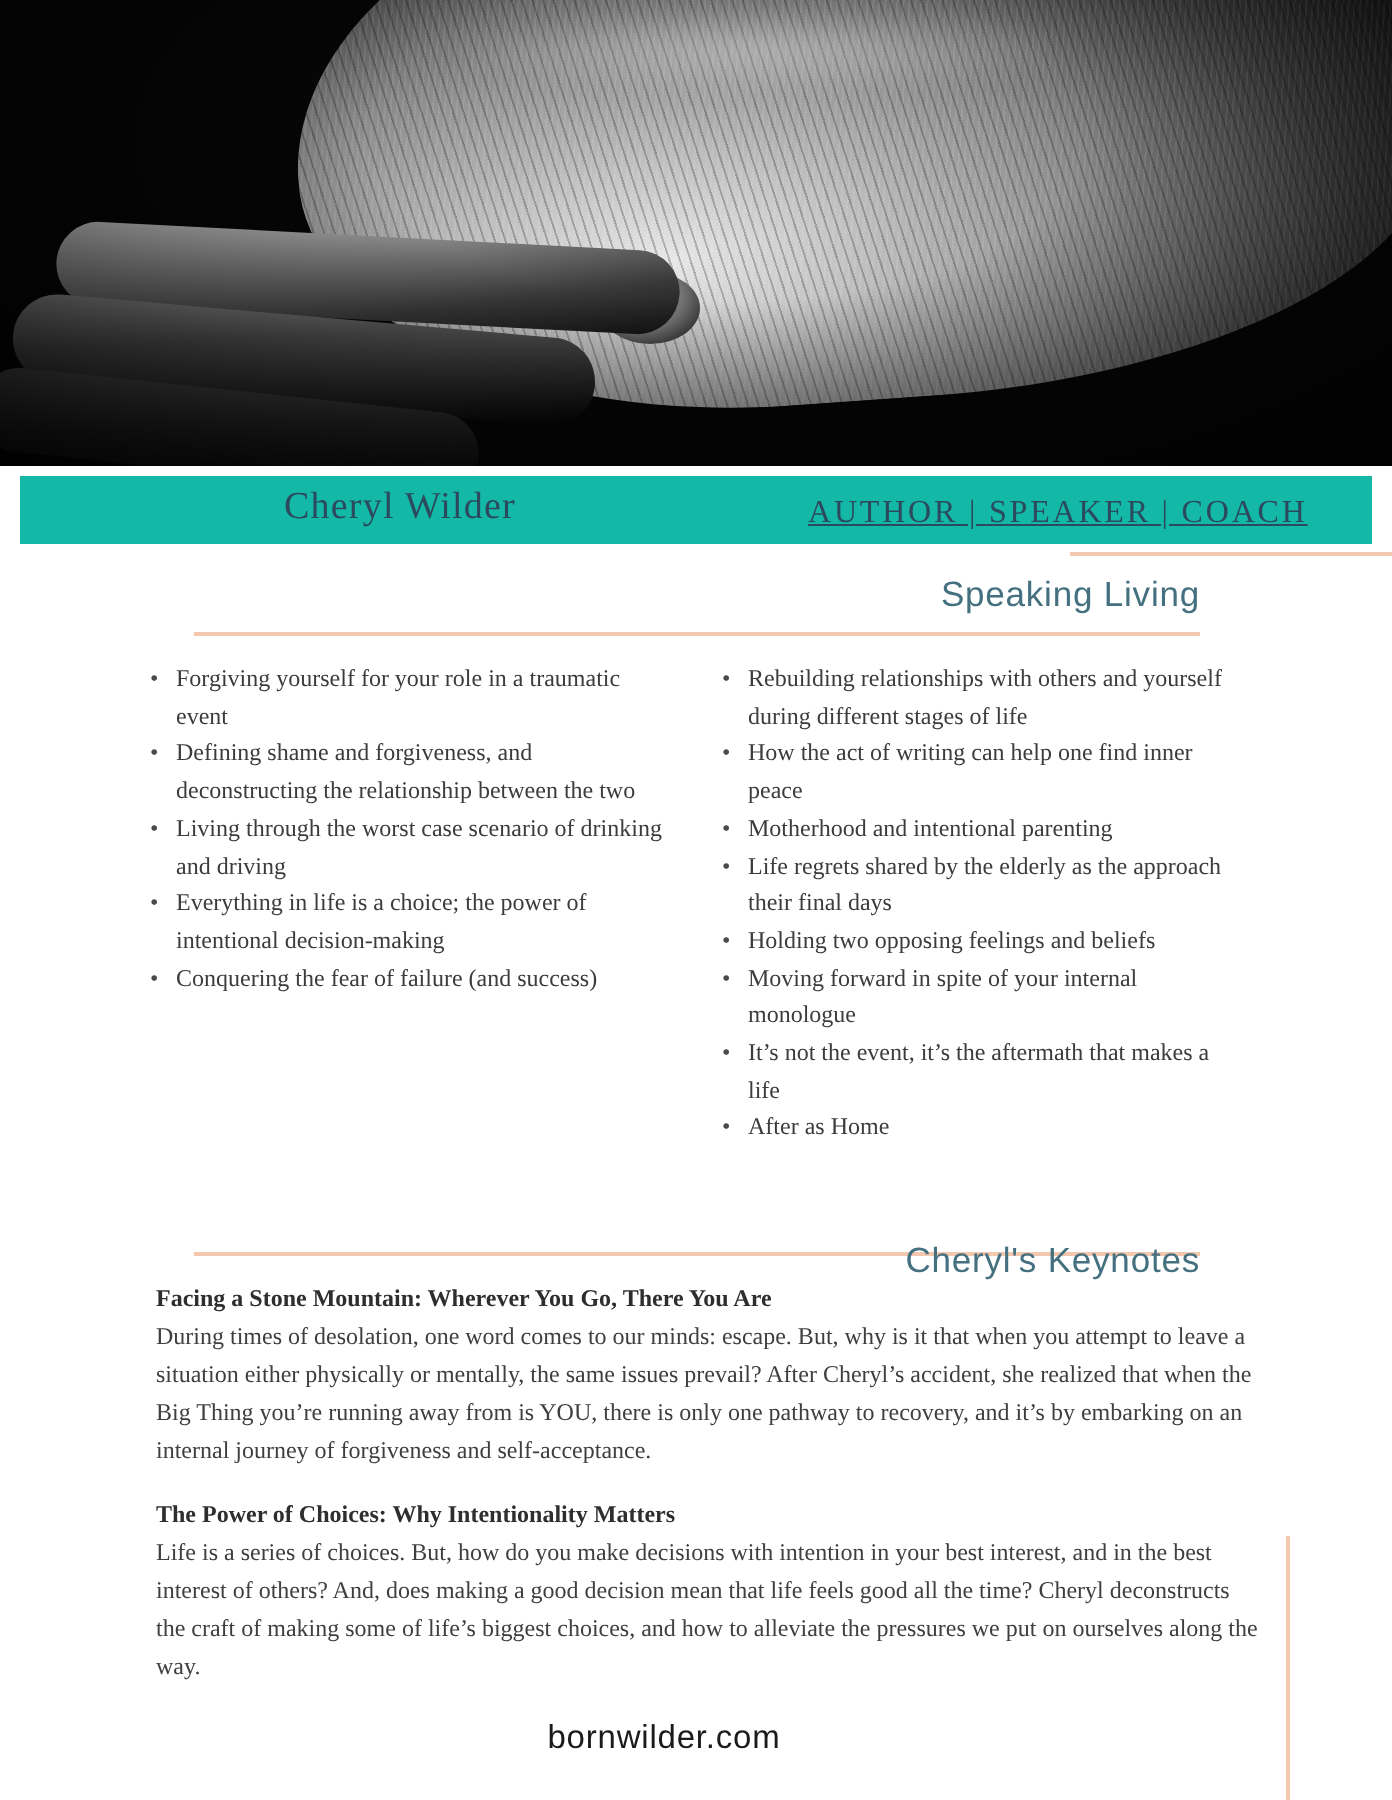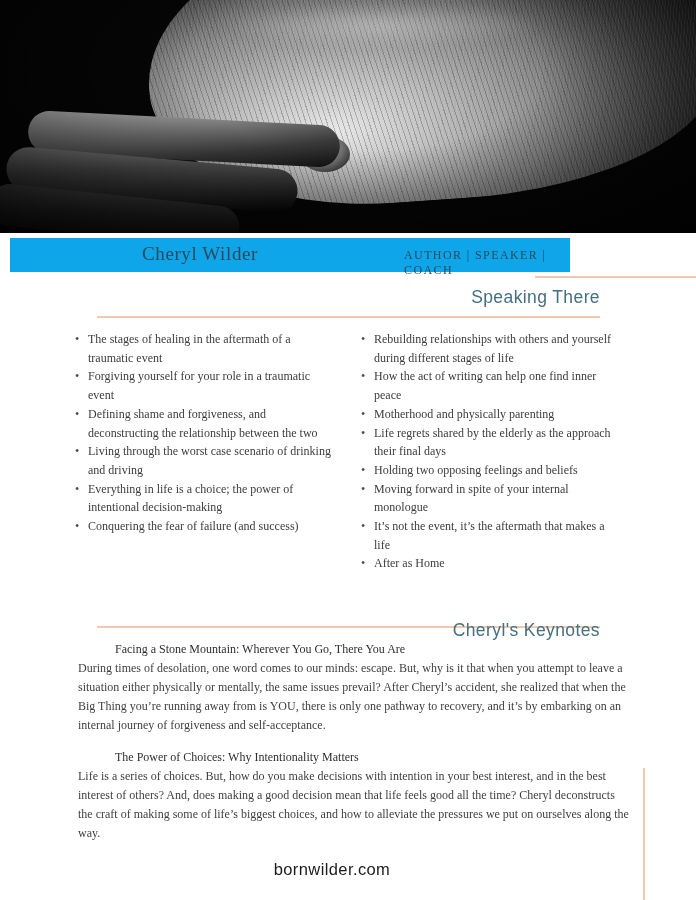--- a/index.html
+++ b/index.html
@@ -24,24 +24,24 @@
   .finger-2{left:6px;top:158px;width:292px;height:44px;border-radius:22px;transform:rotate(5deg);
          background:linear-gradient(172deg,#9a9a9a 0%,#555 35%,#222 75%,#000 100%);}
   .finger-3{left:-12px;top:195px;width:252px;height:42px;border-radius:21px;transform:rotate(6deg);
          background:linear-gradient(172deg,#5a5a5a 0%,#2a2a2a 45%,#000 100%);}
   .fingertip{position:absolute;left:300px;top:136px;width:50px;height:36px;border-radius:50%;
          background:radial-gradient(ellipse at 40% 35%,#c2c2c2,#6a6a6a 55%,#222 90%);}
   .hero-vignette{position:absolute;inset:0;
          background:radial-gradient(ellipse at 52% 30%,rgba(0,0,0,0) 35%,rgba(0,0,0,.45) 68%,rgba(0,0,0,.85) 100%);}
 
   
-  .band{position:absolute;left:10px;top:238px;width:560px;height:34px;background:#0ea5e9;}
+  .band{position:absolute;left:10px;top:238px;width:676px;height:34px;background:#14b8a6;}
   .band-name{position:absolute;left:105px;top:5px;width:170px;text-align:center;
          font-size:19px;letter-spacing:.6px;color:#2b4a5e;}
-  .band-roles{position:absolute;left:394px;top:10px;font-size:12px;letter-spacing:1.4px;color:#2b4a5e;}
+  .band-roles{position:absolute;left:394px;top:10px;font-size:16px;letter-spacing:1.4px;color:#2b4a5e;text-decoration:underline;}
 
   
   .accent{position:absolute;background:#f3c8ae;}
   .line-top-right{left:535px;top:276px;width:161px;height:2px;}
   .line-speaking{left:97px;top:316px;width:503px;height:2px;}
   .line-keynotes{left:97px;top:626px;width:503px;height:2px;}
   .line-right-vert{left:643px;top:768px;width:2px;height:132px;}
 
   
   .sec-heading{position:absolute;left:0;width:600px;text-align:right;
@@ -54,21 +54,21 @@
   .topics{position:absolute;left:72px;top:330px;width:540px;display:grid;
           grid-template-columns:262px 254px;column-gap:24px;}
   .topics ul{margin:0;padding:0 0 0 16px;list-style:none;}
   .topics li{position:relative;font-size:12px;line-height:18.7px;color:#3c3c3c;}
   .topics li::before{content:"\2022";position:absolute;left:-13px;top:0;color:#4a4a4a;font-size:12px;}
 
   
   .keynote{position:absolute;left:78px;width:554px;font-size:12px;line-height:19px;color:#3f3f3f;}
   .keynote-1{top:640px;}
   .keynote-2{top:748px;}
-  .keynote-title{font-weight:normal;color:#2e2e2e;margin-left:37px;}
+  .keynote-title{font-weight:bold;color:#2e2e2e;}
 
   
   .site{position:absolute;left:0;top:860px;width:664px;text-align:center;
         font-family:"Liberation Sans",sans-serif;font-size:16.5px;letter-spacing:.4px;color:#1b1b1b;}
 </style>
 </head>
 <body>
 
 <div class="page">
 
@@ -89,35 +89,34 @@
   <div class="band">
     <div class="band-name">Cheryl Wilder</div>
     <div class="band-roles">AUTHOR | SPEAKER | COACH</div>
   </div>
 
   <div class="accent line-top-right"></div>
   <div class="accent line-speaking"></div>
   <div class="accent line-keynotes"></div>
   <div class="accent line-right-vert"></div>
 
-  <div class="sec-heading h-speaking">Speaking There</div>
+  <div class="sec-heading h-speaking">Speaking Living</div>
 
   <div class="topics">
     <ul>
-      <li>The stages of healing in the aftermath of a traumatic event</li>
       <li>Forgiving yourself for your role in a traumatic event</li>
       <li>Defining shame and forgiveness, and deconstructing the relationship between the two</li>
       <li>Living through the worst case scenario of drinking and driving</li>
       <li>Everything in life is a choice; the power of intentional decision-making</li>
       <li>Conquering the fear of failure (and success)</li>
     </ul>
     <ul>
       <li>Rebuilding relationships with others and yourself during different stages of life</li>
       <li>How the act of writing can help one find inner peace</li>
-      <li>Motherhood and physically parenting</li>
+      <li>Motherhood and intentional parenting</li>
       <li>Life regrets shared by the elderly as the approach their final days</li>
       <li>Holding two opposing feelings and beliefs</li>
       <li>Moving forward in spite of your internal monologue</li>
       <li>It’s not the event, it’s the aftermath that makes a life</li>
       <li>After as Home</li>
     </ul>
   </div>
 
   <div class="sec-heading h-keynotes">Cheryl's Keynotes</div>
 

